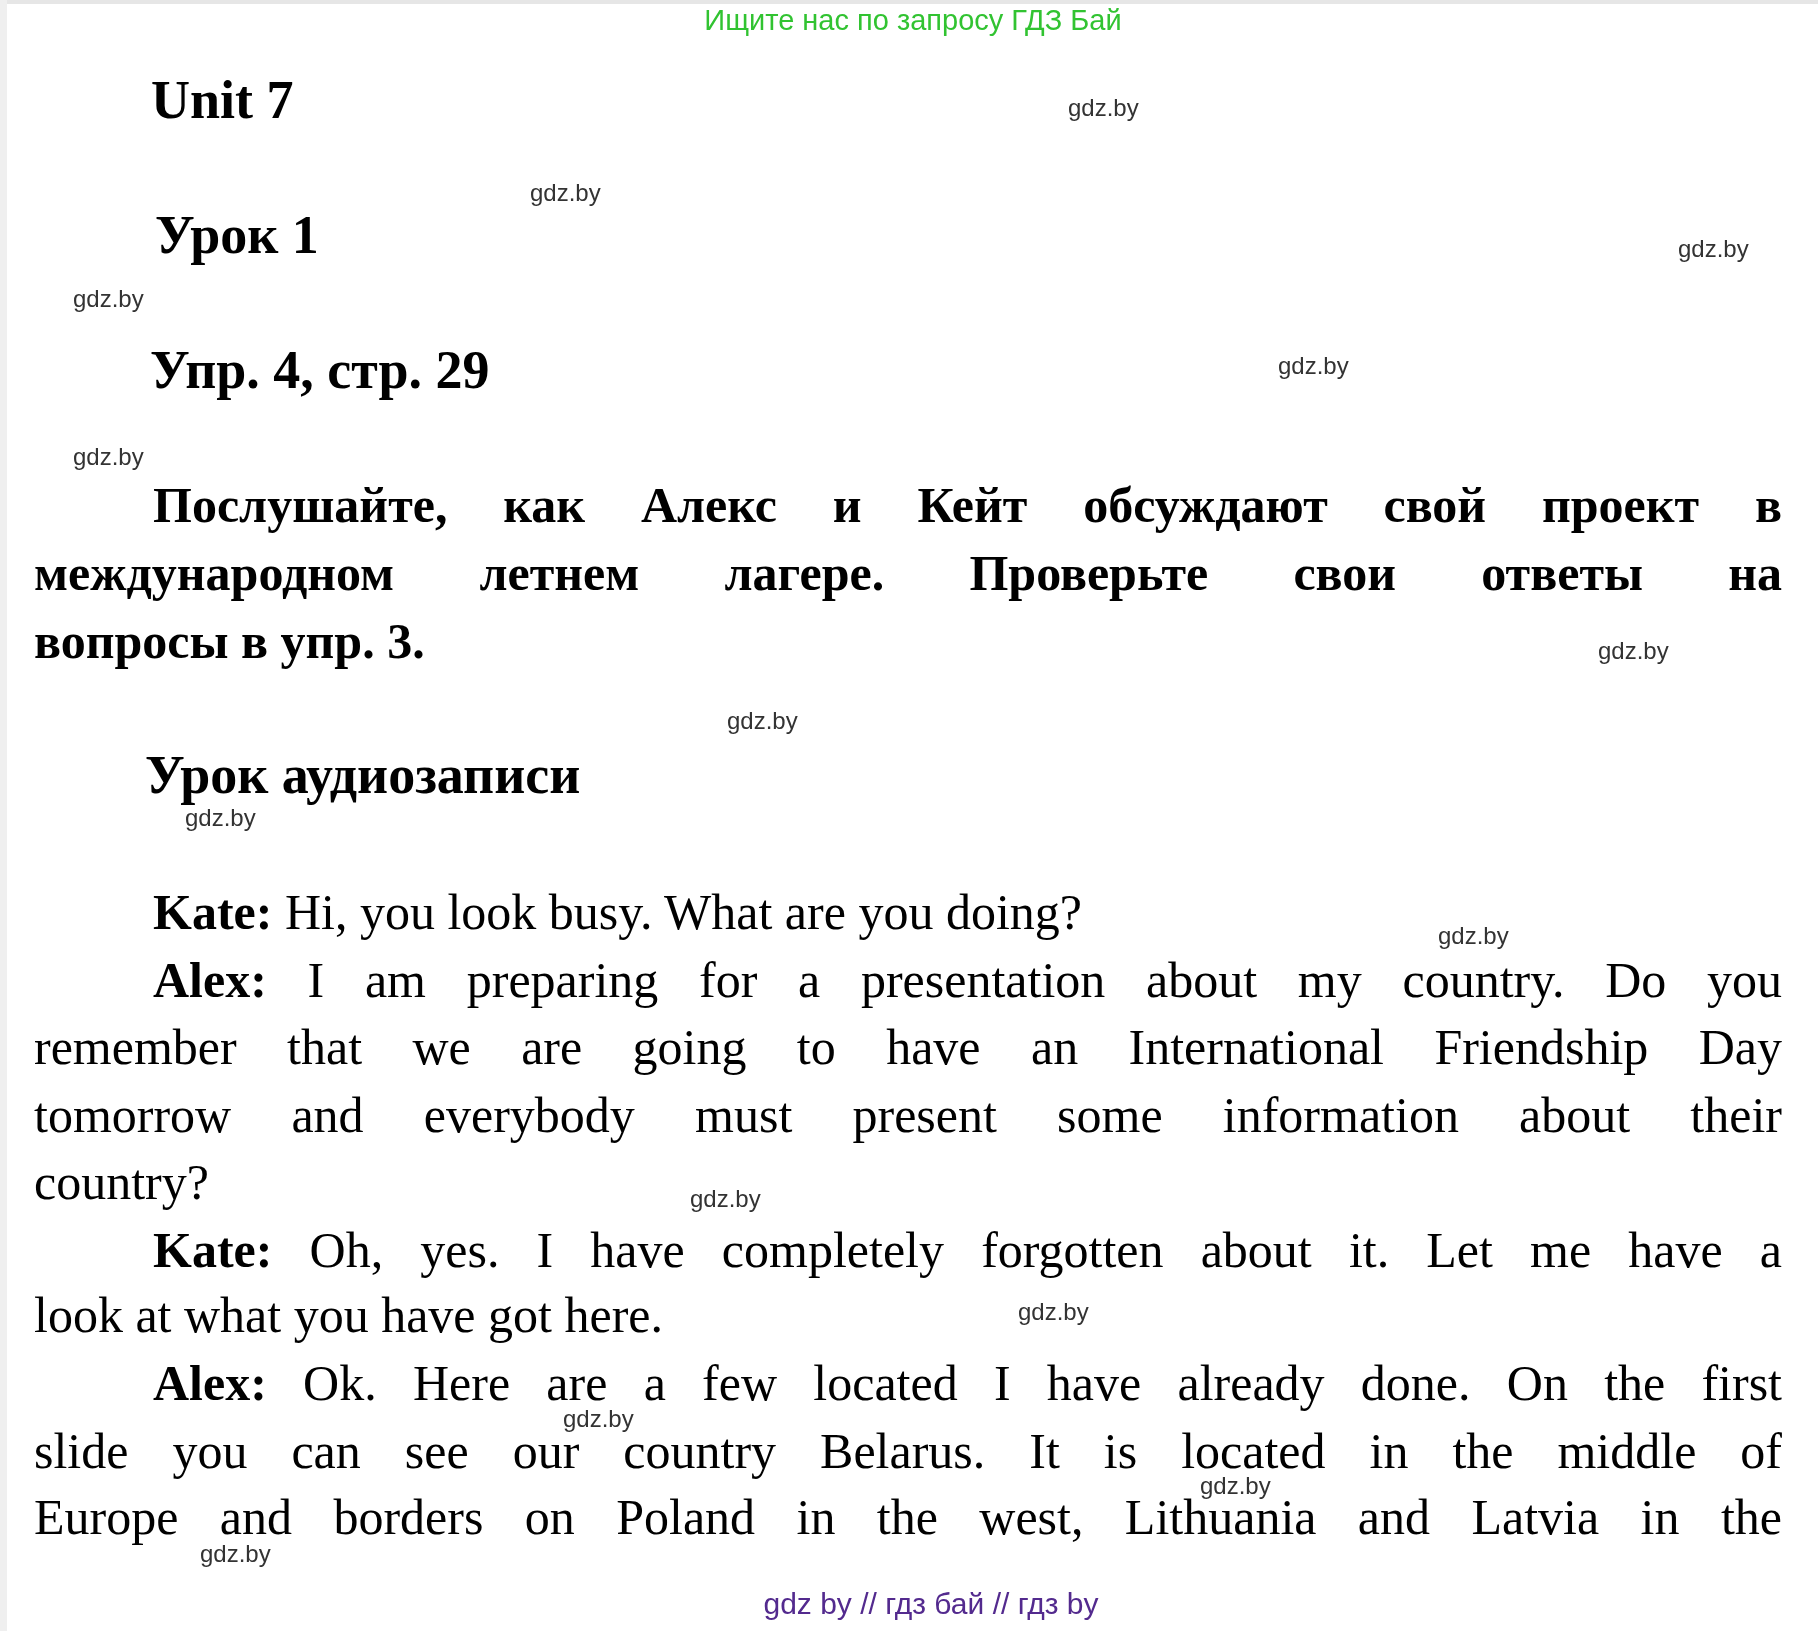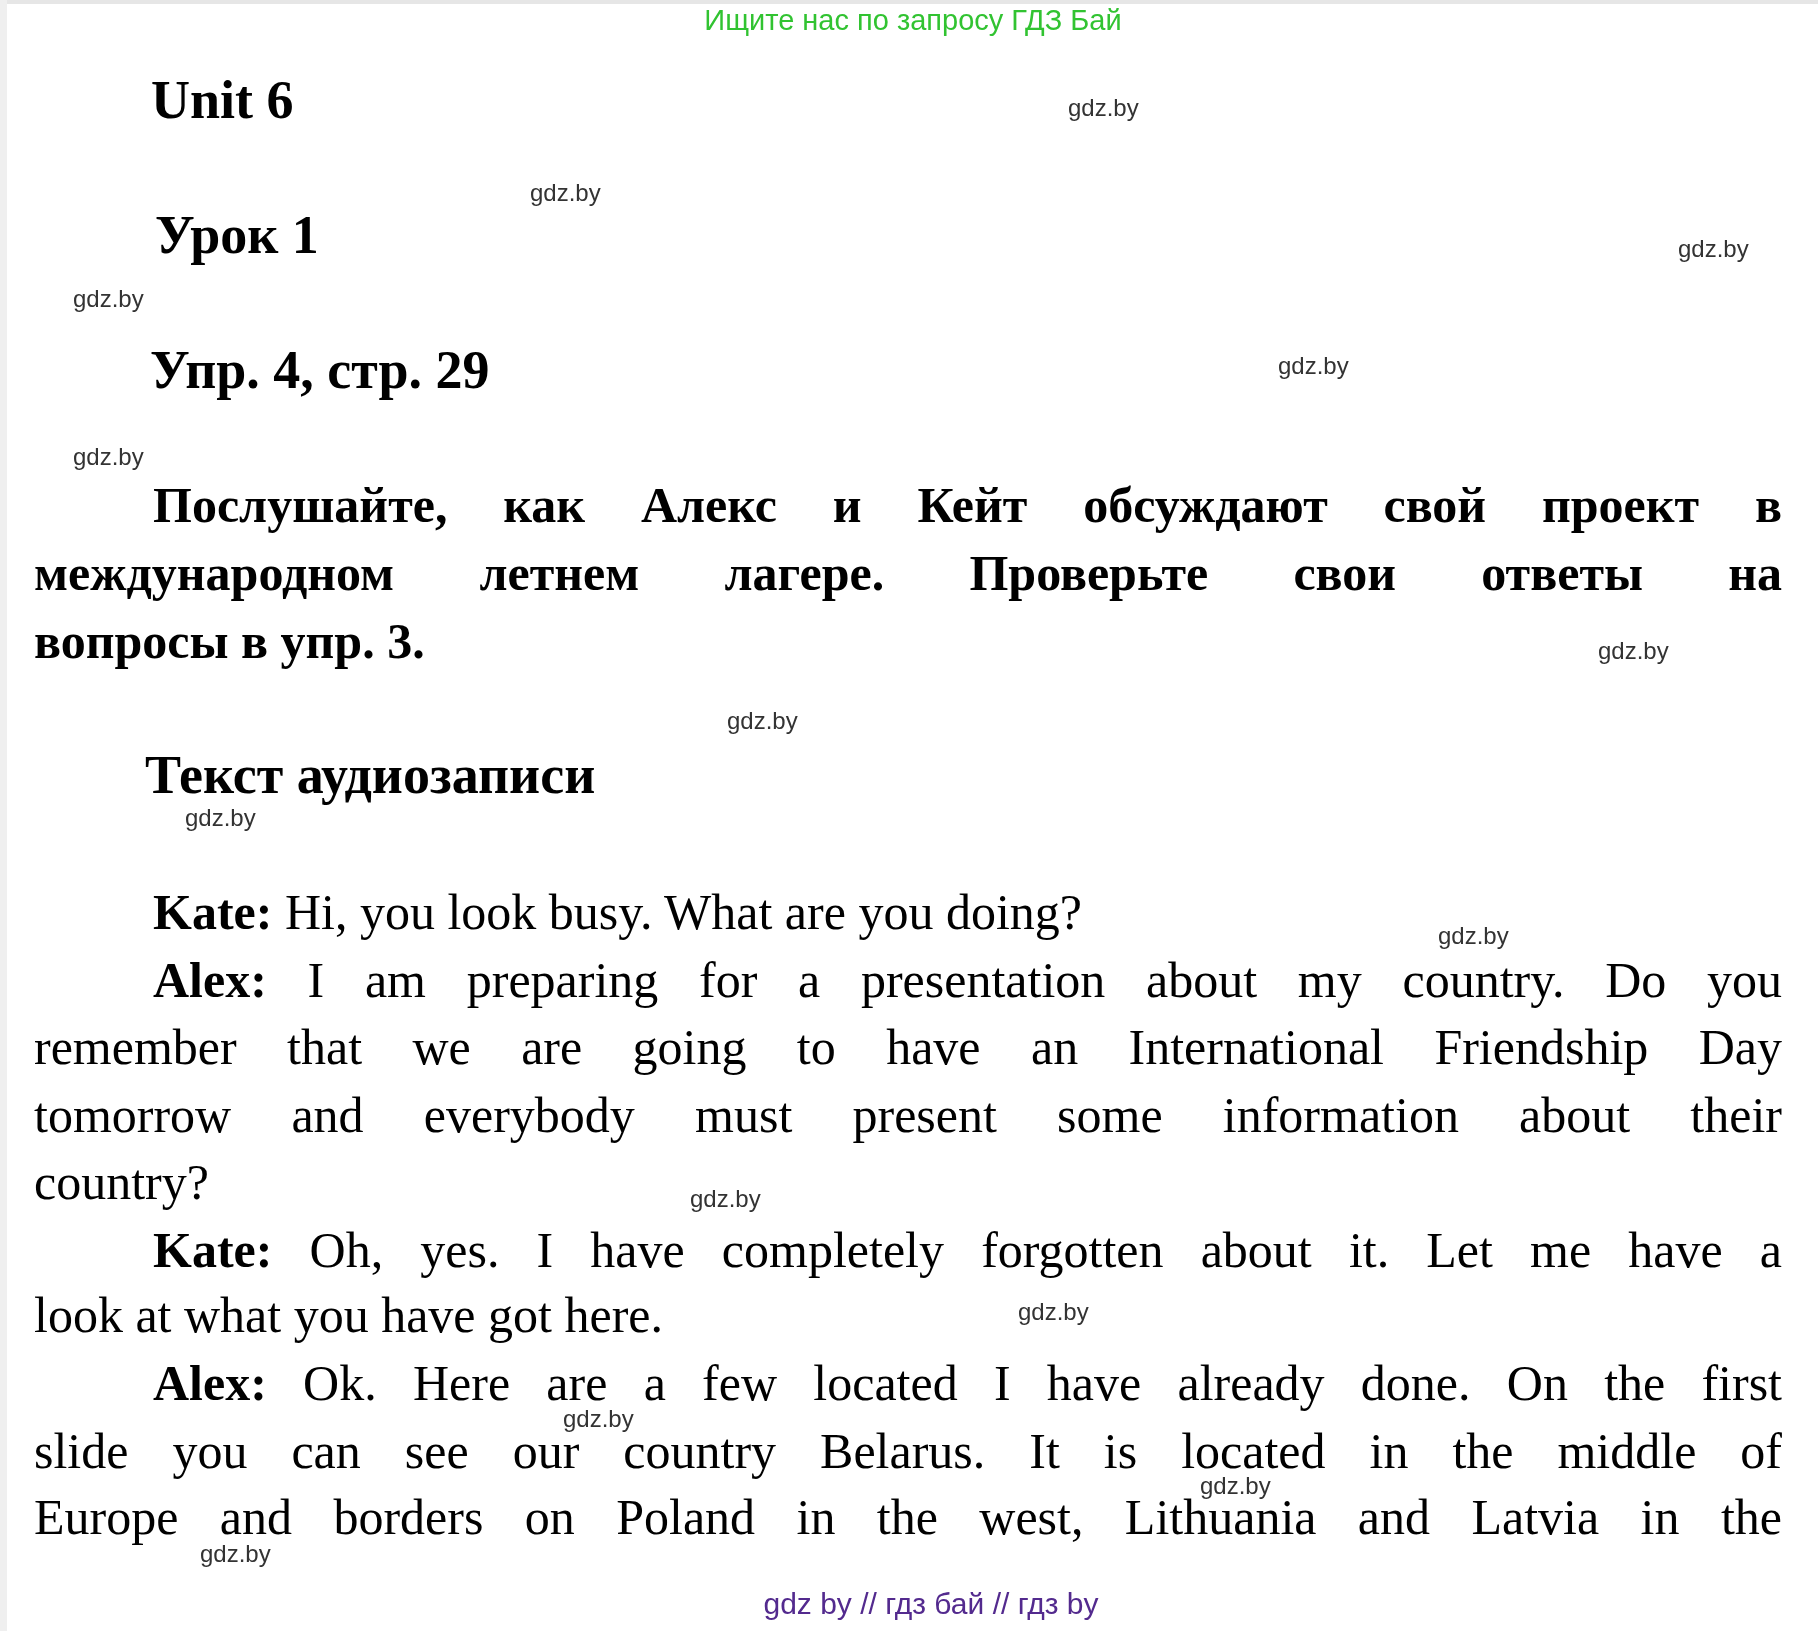--- a/index.html
+++ b/index.html
@@ -40,24 +40,24 @@
   }
 </style>
 </head>
 <body>
 
 <div class="edge-top"></div>
 <div class="edge-left"></div>
 
 <div class="promo" style="color: rgb(49, 195, 49);">Ищите нас по запросу ГДЗ Бай</div>
 
-<div class="heading" style="left:151px;top:73px">Unit 6</div>
+<div class="heading" style="left:151px;top:73px">Unit 7</div>
 <div class="heading" style="left:155px;top:208px">Урок 1</div>
 <div class="heading" style="left:150px;top:343px">Упр. 4, стр. 29</div>
-<div class="heading" style="left:145px;top:748px">Текст аудиозаписи</div>
+<div class="heading" style="left:145px;top:748px">Урок аудиозаписи</div>
 
 <div class="bodyline bold full indent" style="top:472px">Послушайте, как Алекс и Кейт обсуждают свой проект в</div>
 <div class="bodyline bold full" style="top:540px">международном летнем лагере. Проверьте свои ответы на</div>
 <div class="bodyline bold" style="top:608px">вопросы в упр. 3.</div>
 
 <div class="bodyline indent" style="top:879px"><b class="spk">Kate:</b> <span>Hi, you look busy. What are you doing?</span></div>
 
 <div class="bodyline full indent" style="top:947px"><b class="spk">Alex:</b> <span>I am preparing for a presentation about my country. Do you</span></div>
 <div class="bodyline full" style="top:1014px"><span>remember that we are going to have an International Friendship Day</span></div>
 <div class="bodyline full" style="top:1082px"><span>tomorrow and everybody must present some information about their</span></div>

